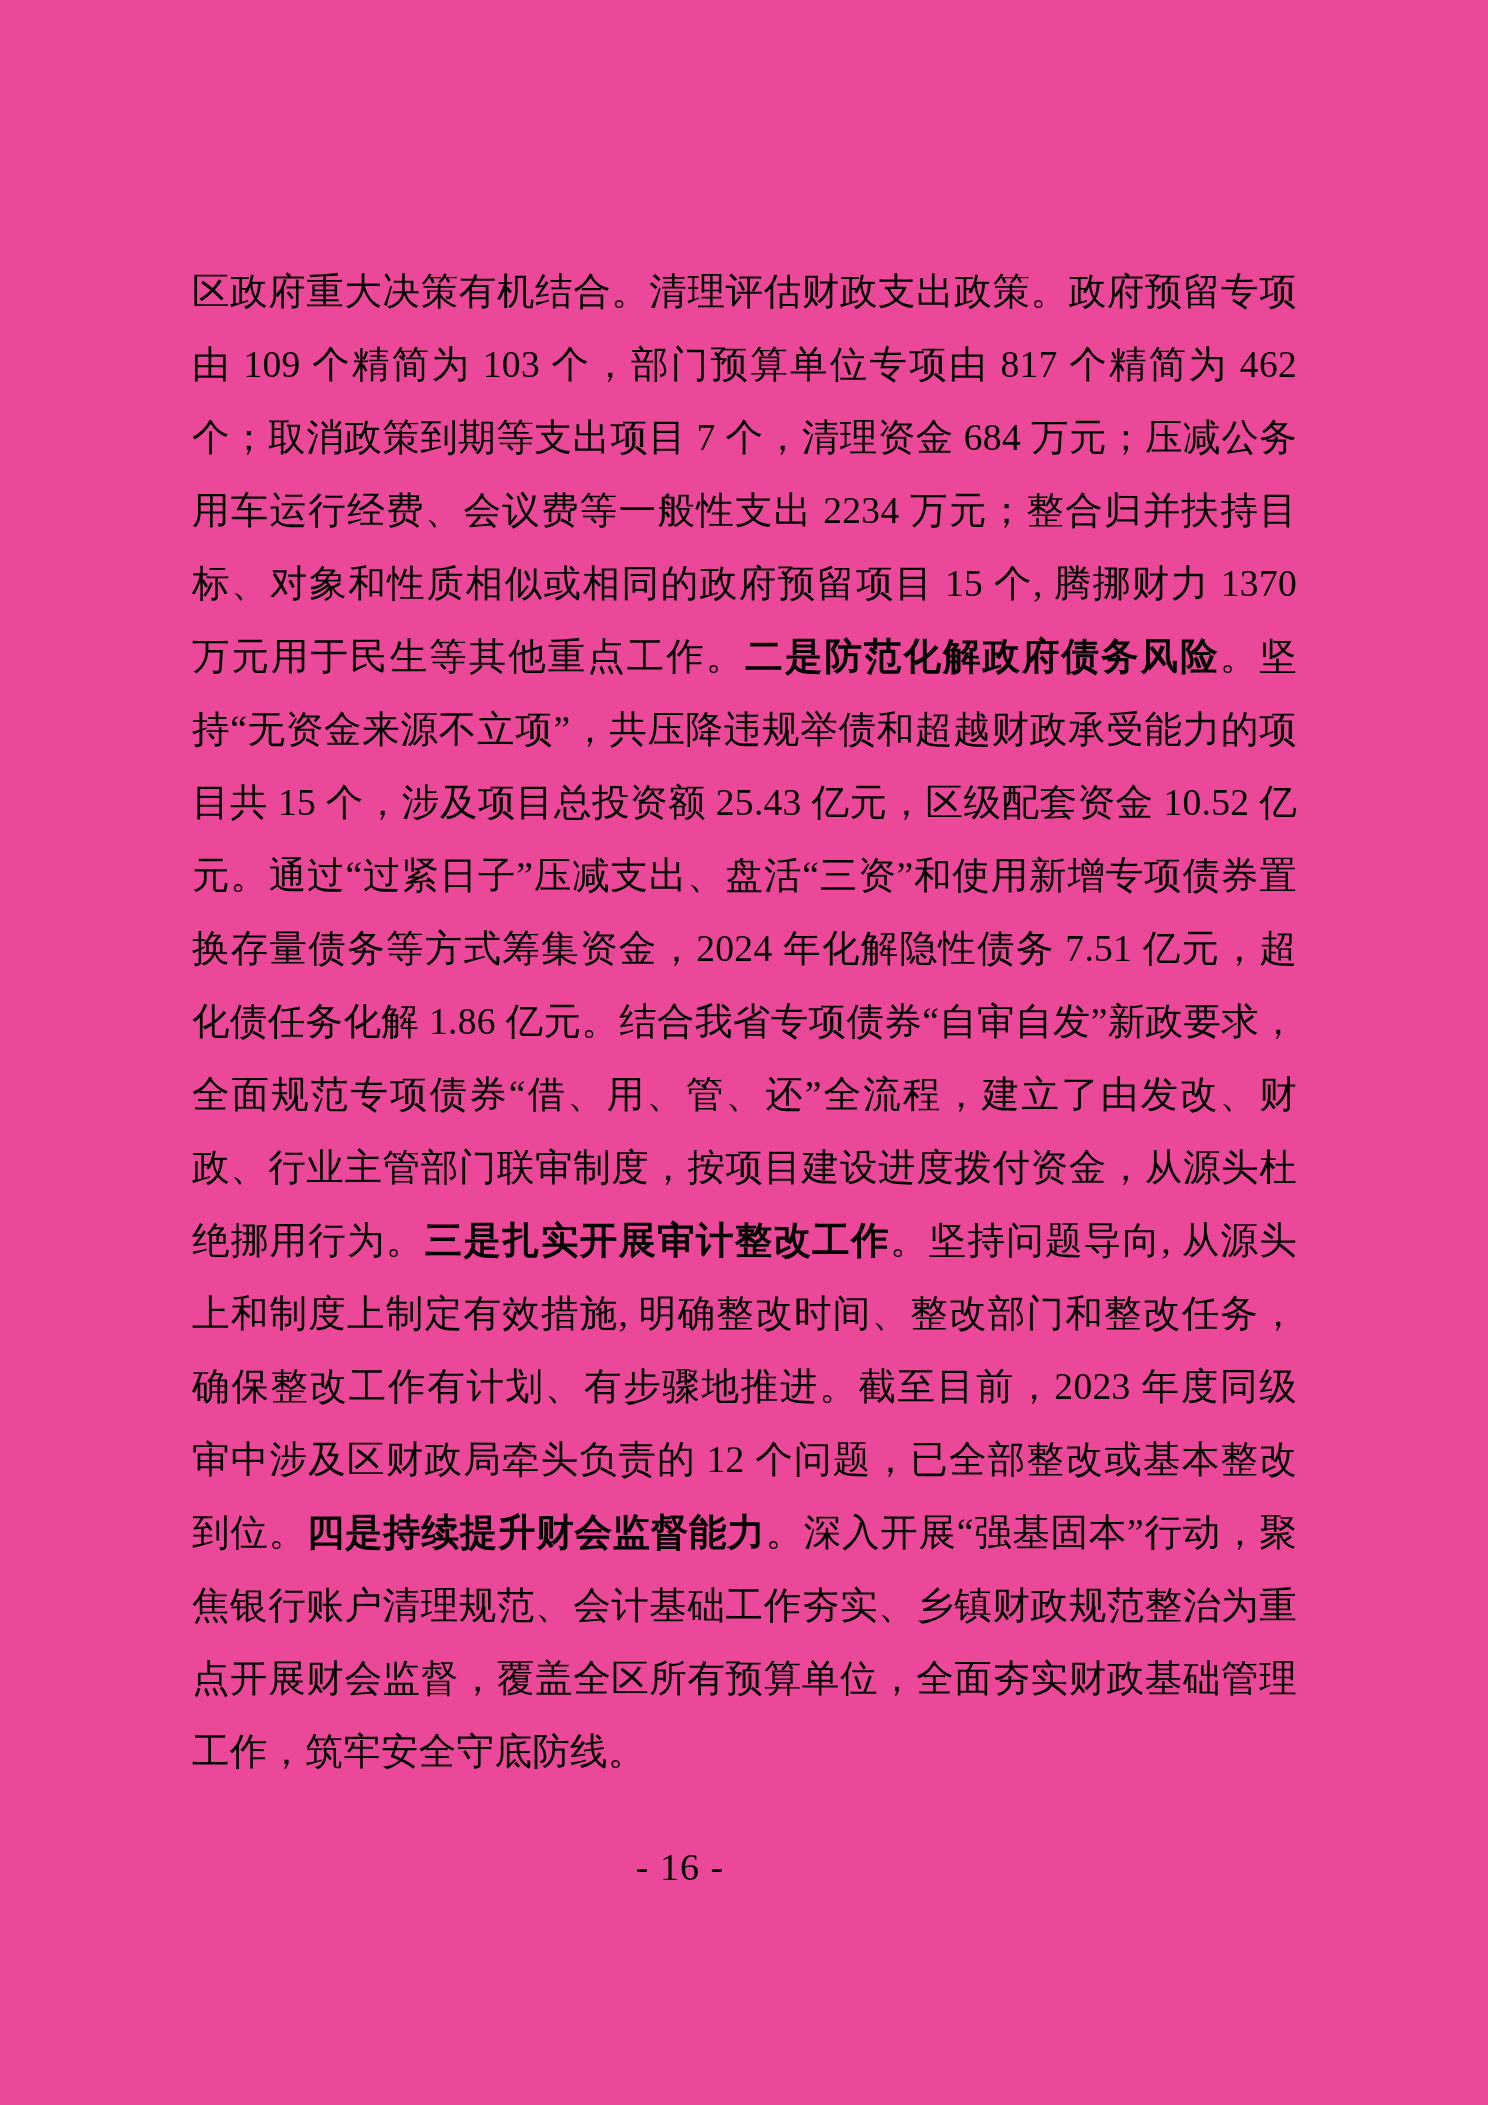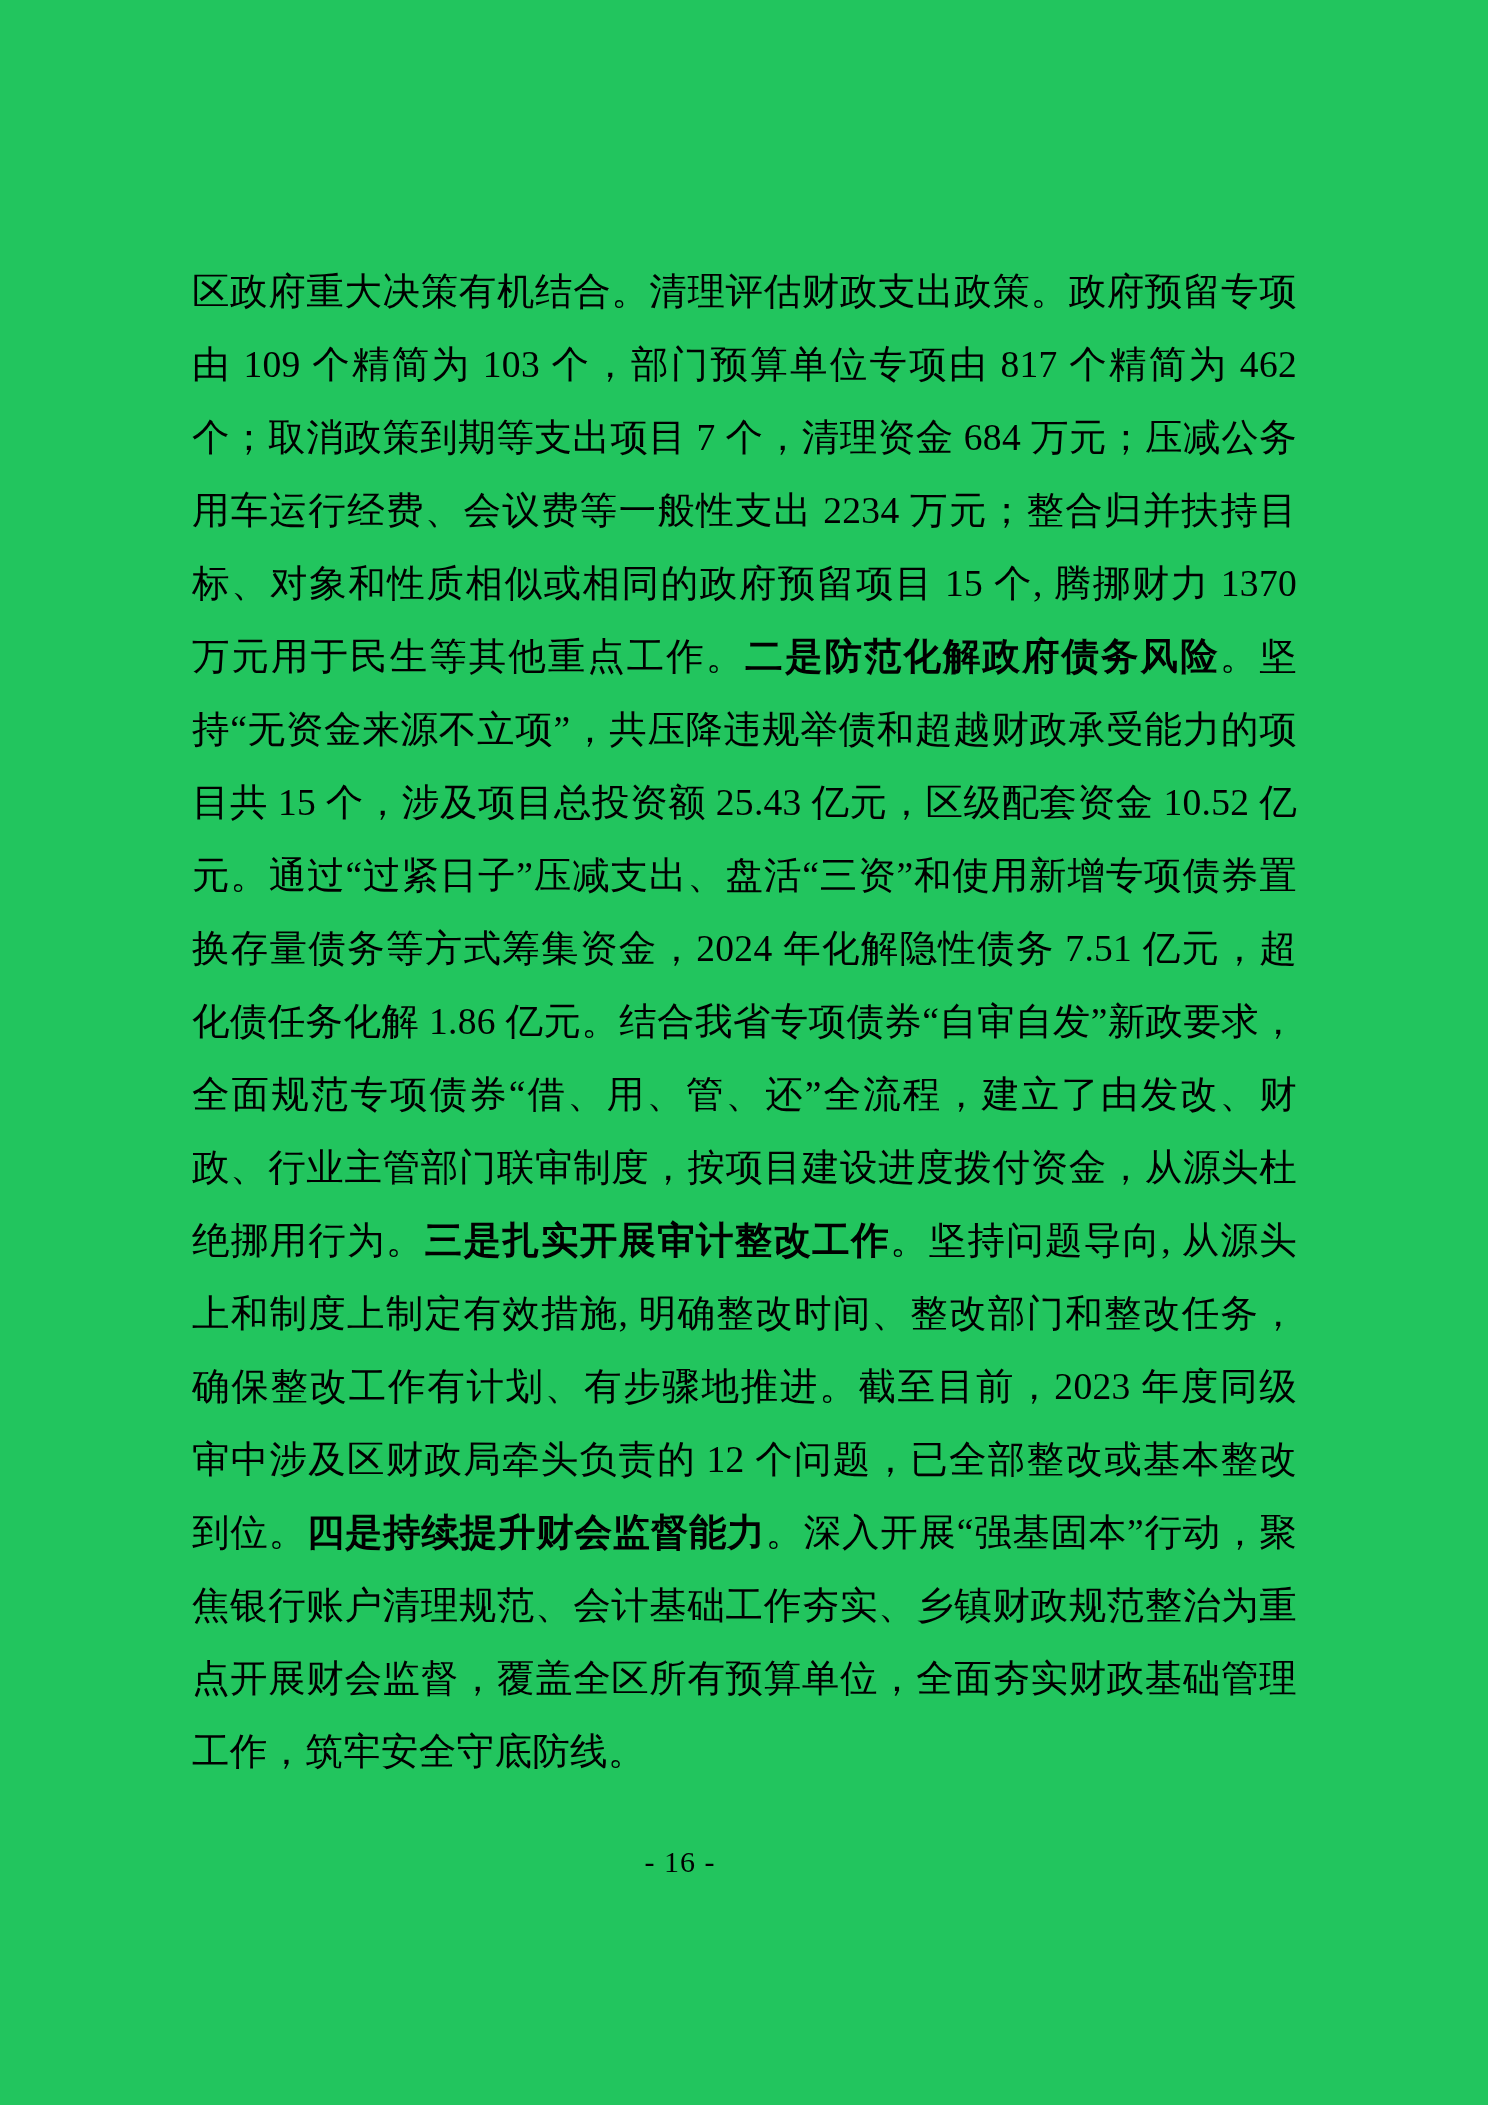--- a/index.html
+++ b/index.html
@@ -14,21 +14,21 @@
     color: #000000;
     position: relative;
     overflow: hidden;
   }
   .page {
     position: absolute;
     top: 0;
     left: 0;
     width: 1488px;
     height: 2105px;
-    background: #22c55e;
+    background: #ec4899;
   }
   .content {
     position: absolute;
     left: 192px;
     top: 255px;
     width: 1105px;
   }
   .para {
     font-size: 37.5px;
     line-height: 73px;
@@ -41,21 +41,21 @@
   }
   .para .bold {
     font-weight: bold;
   }
   .footer {
     position: absolute;
     left: 0;
     top: 1845px;
     width: 1360px;
     text-align: center;
-    font-size: 30px;
+    font-size: 38px;
     font-family: "Liberation Serif", "DejaVu Serif", serif;
     color: #000000;
     letter-spacing: 1px;
   }
 </style>
 </head>
 <body>
 
 <div class="page">
   <div class="content">

